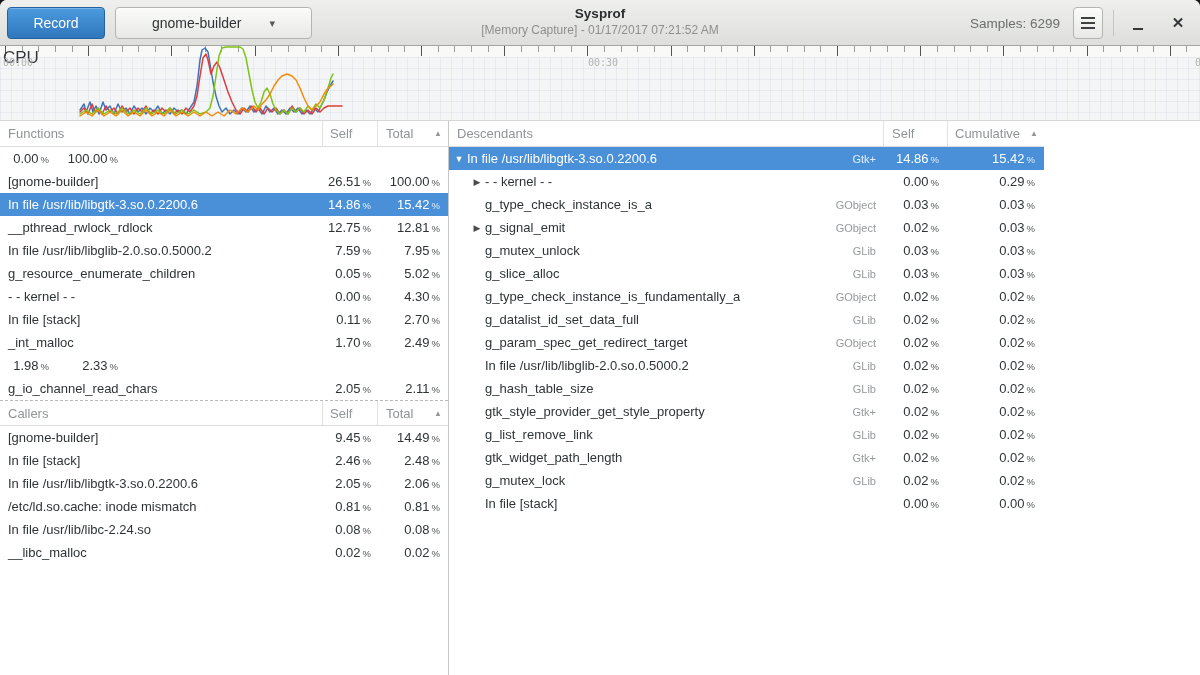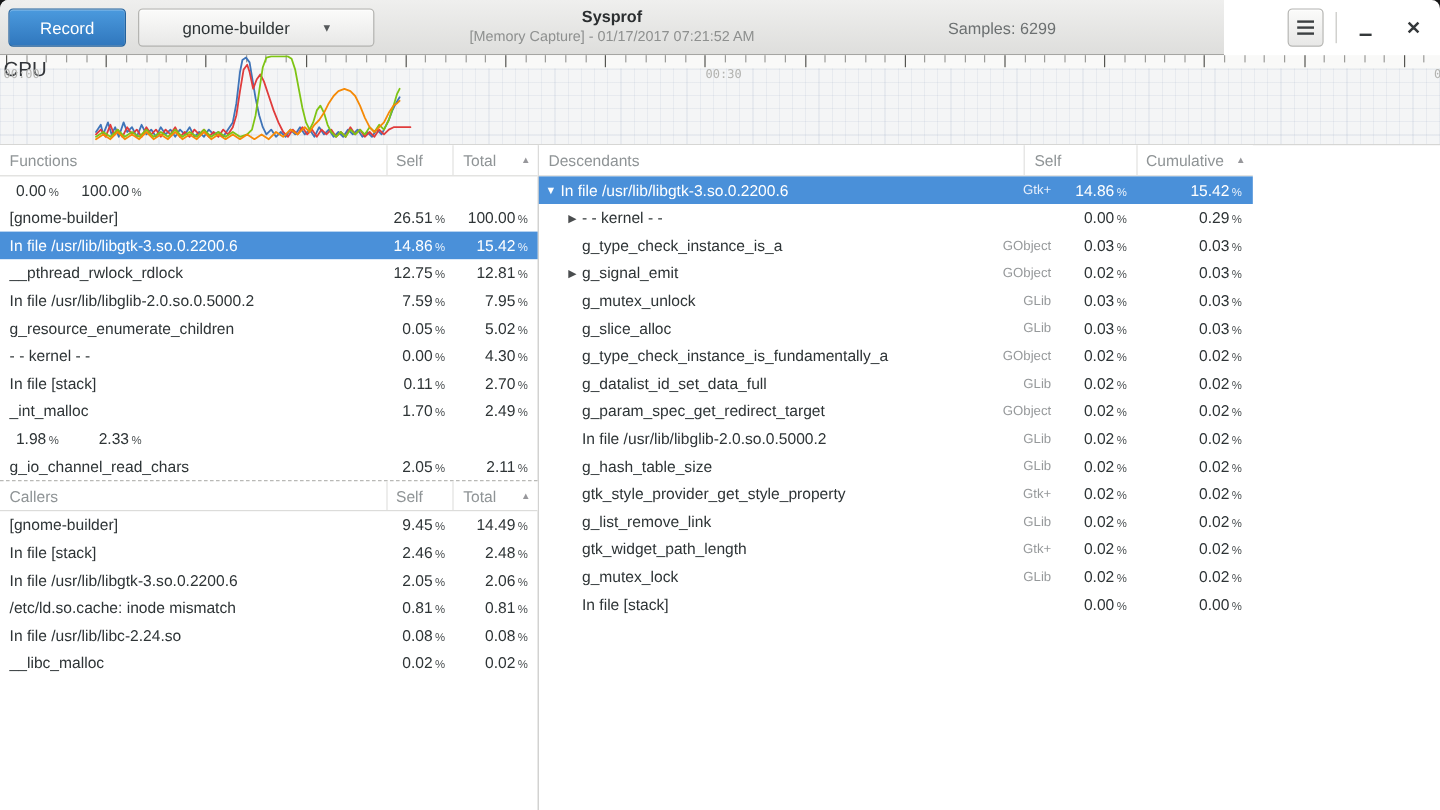--- a/index.html
+++ b/index.html
@@ -2,21 +2,21 @@
 <html><head>
 <meta charset="utf-8">
 <style>
   * { margin:0; padding:0; box-sizing:border-box; }
   html,body { width:1200px; height:675px; background:#161616; }
   body { font-family:"Liberation Sans", sans-serif; }
   .window { position:relative; width:1200px; height:675px; background:#ffffff;
             border-radius:7px 7px 0 0; overflow:hidden; }
 
   
-  .headerbar { position:absolute; left:0; top:0; width:1020px; height:46px;
+  .headerbar { position:absolute; left:0; top:0; width:1200px; height:46px;
                background:linear-gradient(to bottom,#efefee,#dededc);
                border-bottom:1px solid #a5a5a2; }
   .btn { border:1px solid #b4b4b1; border-radius:4px; cursor:pointer;
          background:linear-gradient(to bottom,#fbfbfa,#e8e8e7);
          box-shadow:inset 0 1px rgba(255,255,255,.7); font-size:14px; color:#2e3436; }
   .record-btn { position:absolute; left:7px; top:7px; width:98px; height:32px;
                 background:linear-gradient(to bottom,#4b9ade,#3077bd);
                 border:1px solid #22629e; color:#ffffff; box-shadow:inset 0 1px rgba(255,255,255,.25); }
   .proc-btn { position:absolute; left:115px; top:7px; width:197px; height:32px;
               display:flex; align-items:center; justify-content:center; gap:28px; }
@@ -59,21 +59,21 @@
   .pane-left { width:449px; border-right:1px solid #c8c8c6; }
   .pane-right { flex:1; }
   .thead { height:26px; display:flex; align-items:center; border-bottom:1px solid #dcdcda;
            color:#8f9496; font-size:13px; background:#fff; }
   .thead.dashed-top { border-top:1px dashed #b9b9b6; }
   .thead > span { height:100%; display:flex; align-items:center; }
   .h-name { flex:1; padding-left:8px; }
   .h-self  { width:55px; padding-left:7px; border-left:1px solid #e2e2e0; }
   .h-total { width:71px; padding-left:8px; padding-right:6px; border-left:1px solid #e2e2e0; }
   .h-dself { width:64px; padding-left:8px; border-left:1px solid #e2e2e0; }
-  .h-dcum  { width:97px; padding-left:7px; padding-right:6px; border-left:1px solid #e2e2e0;margin-left:30px; }
+  .h-dcum  { width:97px; padding-left:7px; padding-right:6px; border-left:1px solid #e2e2e0; }
   .sort { margin-left:auto; font-size:8px; color:#97979b; }
 
   .trow { height:23px; display:flex; align-items:center; font-size:13px; color:#2e3436; cursor:default; }
   .trow.sel { background:#4a90d9; color:#ffffff; }
   .c-name { flex:1; padding-left:8px; white-space:nowrap; overflow:hidden; }
   .c-self { width:55px; text-align:right; padding-right:6px; white-space:nowrap; }
   .c-total{ width:71px; text-align:right; padding-right:8px; white-space:nowrap; }
   .pct { font-size:9.5px; opacity:.85; margin-left:2px; }
 
   .d-name { flex:1; display:flex; align-items:center; white-space:nowrap; overflow:hidden; }

